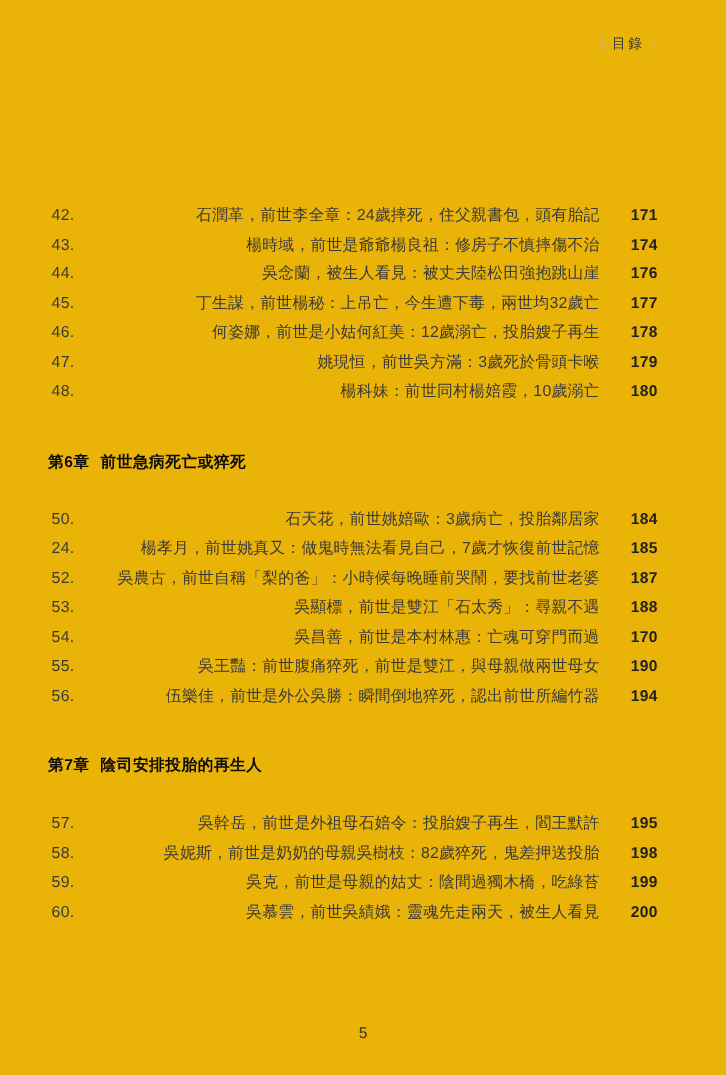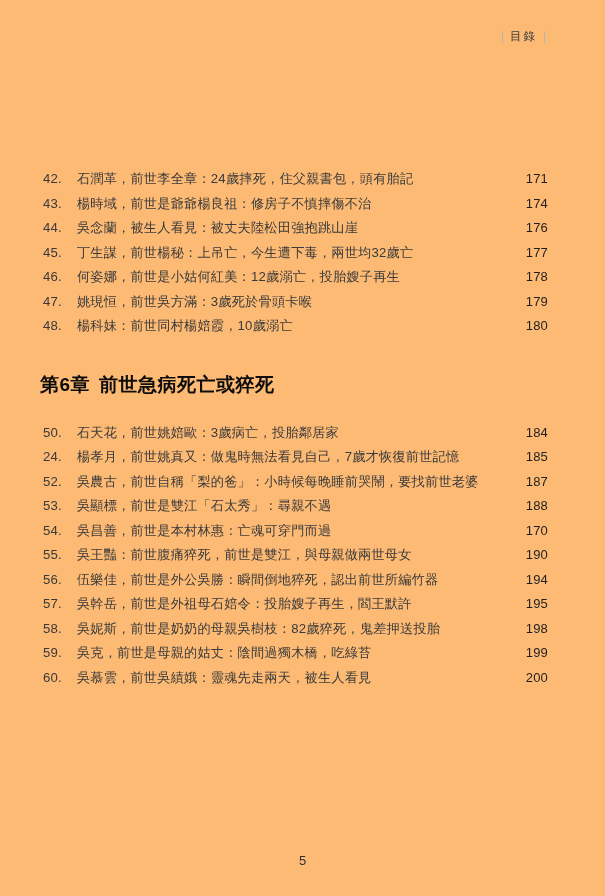--- a/index.html
+++ b/index.html
@@ -5,21 +5,21 @@
   html, body {
     margin: 0; padding: 0;
     width: 605px; height: 896px;
     background: #ffffff;
     font-family: "Liberation Sans", sans-serif;
     -webkit-font-smoothing: antialiased;
   }
   .page {
     position: relative;
     width: 605px; height: 896px;
-    background: #fdba74;
+    background: #eab308;
     overflow: hidden;
   }
   
   .running-header {
     position: absolute;
     top: 29px; right: 60px;
     display: flex; align-items: center; gap: 7px;
     font-size: 11.5px;
     color: #3d3d3d;
     letter-spacing: 2px;
@@ -29,21 +29,21 @@
     width: 1px; height: 12px;
     background: #b5b5b5;
   }
   
   .toc {
     position: absolute;
     top: 170px; left: 43px; right: 57px;
   }
   .chapter-heading {
     margin: 30px 0 26px -3px;
-    font-size: 19px;
+    font-size: 13px;
     line-height: 26px;
     font-weight: bold;
     color: #0c0c0c;
     letter-spacing: 0.5px;
   }
   .ch-num { margin-right: 9px; }
   .entry {
     display: flex;
     align-items: baseline;
     height: 24.5px;
@@ -52,25 +52,27 @@
     letter-spacing: 0.2px;
   }
   .entry-num {
     margin-right: 15px;
     color: #3a3a3a;
   }
   .entry-text {
     flex: 1;
     white-space: nowrap;
     overflow: hidden;
+    text-align: right;
   }
   .entry-page {
-    margin-left: 16px;
+    margin-left: 26px;
     font-size: 13px;
     color: #1f1f1f;
+    font-weight: bold;
   }
   
   .folio {
     position: absolute;
     bottom: 28px; left: 0; right: 0;
     text-align: center;
     font-size: 13px;
     color: #333333;
   }
 </style>
@@ -155,20 +157,21 @@
           <span class="entry-text">吳王豔：前世腹痛猝死，前世是雙江，與母親做兩世母女</span>
           <span class="entry-page">190</span>
         </div>
         <div class="entry">
           <span class="entry-num">56.</span>
           <span class="entry-text">伍樂佳，前世是外公吳勝：瞬間倒地猝死，認出前世所編竹器</span>
           <span class="entry-page">194</span>
         </div>
       </div>
       <div>
+        <div class="chapter-heading"><span class="ch-num">第7章</span><span>陰司安排投胎的再生人</span></div>
         <div class="entry">
           <span class="entry-num">57.</span>
           <span class="entry-text">吳幹岳，前世是外祖母石婄令：投胎嫂子再生，閻王默許</span>
           <span class="entry-page">195</span>
         </div>
         <div class="entry">
           <span class="entry-num">58.</span>
           <span class="entry-text">吳妮斯，前世是奶奶的母親吳樹枝：82歲猝死，鬼差押送投胎</span>
           <span class="entry-page">198</span>
         </div>

